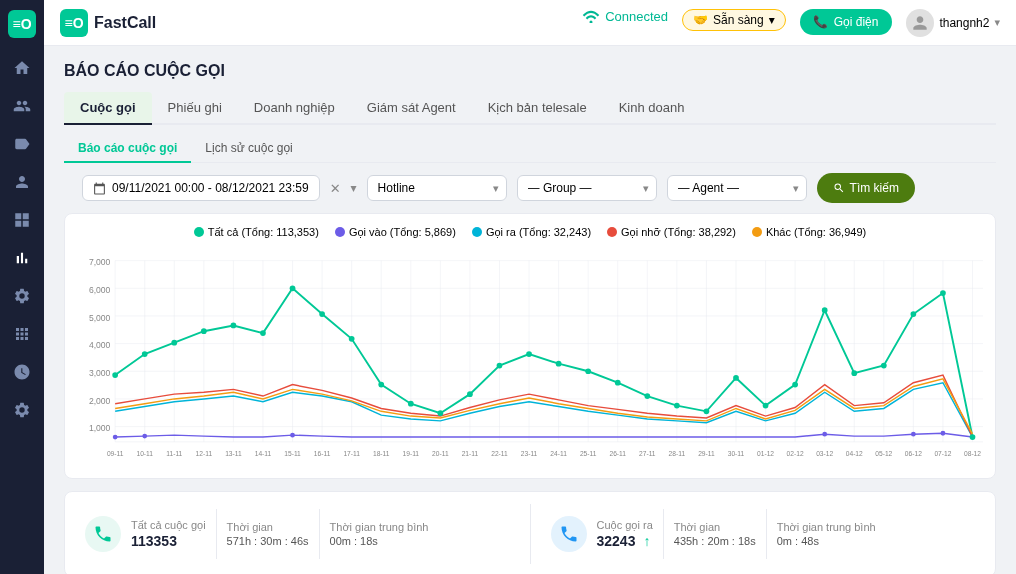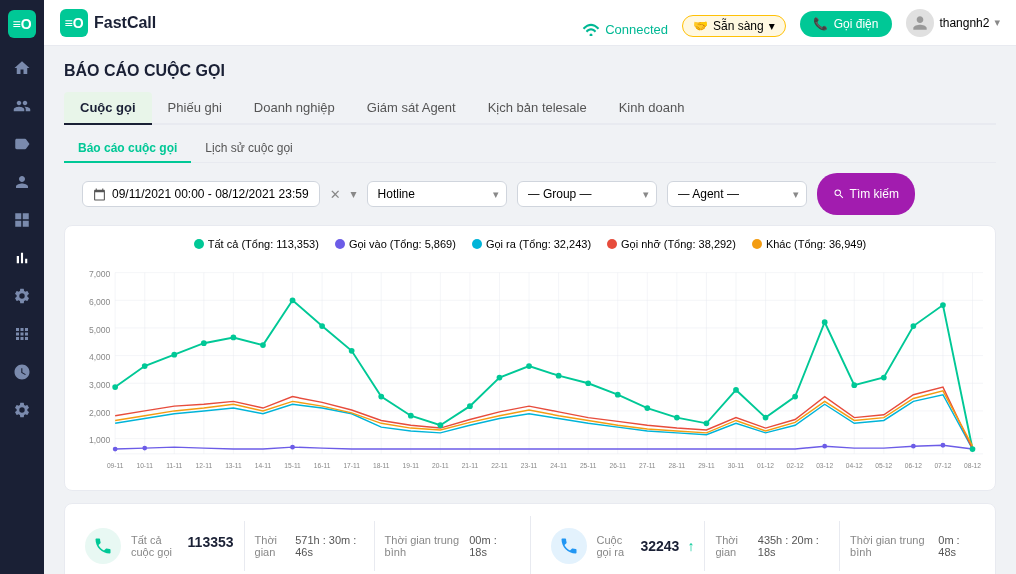--- a/index.html
+++ b/index.html
@@ -62,21 +62,21 @@
       border-radius: 6px;
       display: flex;
       align-items: center;
       justify-content: center;
       color: #fff;
       font-weight: 900;
       font-size: 14px;
     }
     .topbar-right {
       display: flex;
-      align-items: flex-end;
+      align-items: flex-start;
       gap: 14px;
     }
     .connected-status {
       display: flex;
       align-items: center;
       gap: 5px;
       color: #00b894;
       font-size: 13px;
       font-weight: 500;
     }
@@ -210,25 +210,25 @@
       content: '▾';
       position: absolute;
       right: 8px;
       top: 50%;
       transform: translateY(-50%);
       pointer-events: none;
       font-size: 11px;
       color: #888;
     }
     .search-btn {
-      background: #a21caf;
+      background: #4d7c0f;
       color: #fff;
       border: none;
       border-radius: 20px;
-      padding: 14px 16px;
+      padding: 8px 16px;
       font-size: 12px;
       cursor: pointer;
       display: flex;
       align-items: center;
       gap: 5px;
     }
 
     
     .chart-container {
       background: #fff;
@@ -288,21 +288,21 @@
       height: 36px;
       border-radius: 50%;
       display: flex;
       align-items: center;
       justify-content: center;
       font-size: 18px;
       flex-shrink: 0;
     }
     .stat-icon.green { background: #e8f8f3; color: #00c896; }
     .stat-icon.blue { background: #e3f2fd; color: #2196f3; }
-    .stat-details { display: flex; gap: 2px; }
+    .stat-details { display: flex; flex-direction: column; gap: 2px; }
     .stat-label { font-size: 11px; color: #888; }
     .stat-value { font-size: 14px; font-weight: 700; color: #1a2035; }
     .stat-sub { font-size: 11px; color: #555; }
     .stat-divider {
       width: 1px;
       height: 50px;
       background: #e8eaf0;
       flex-shrink: 0;
     }
 

